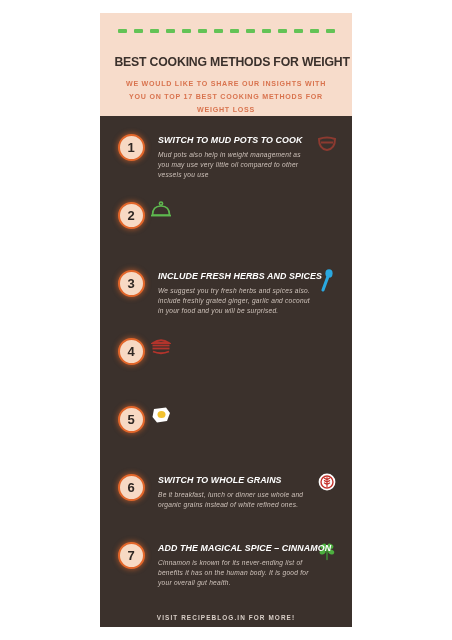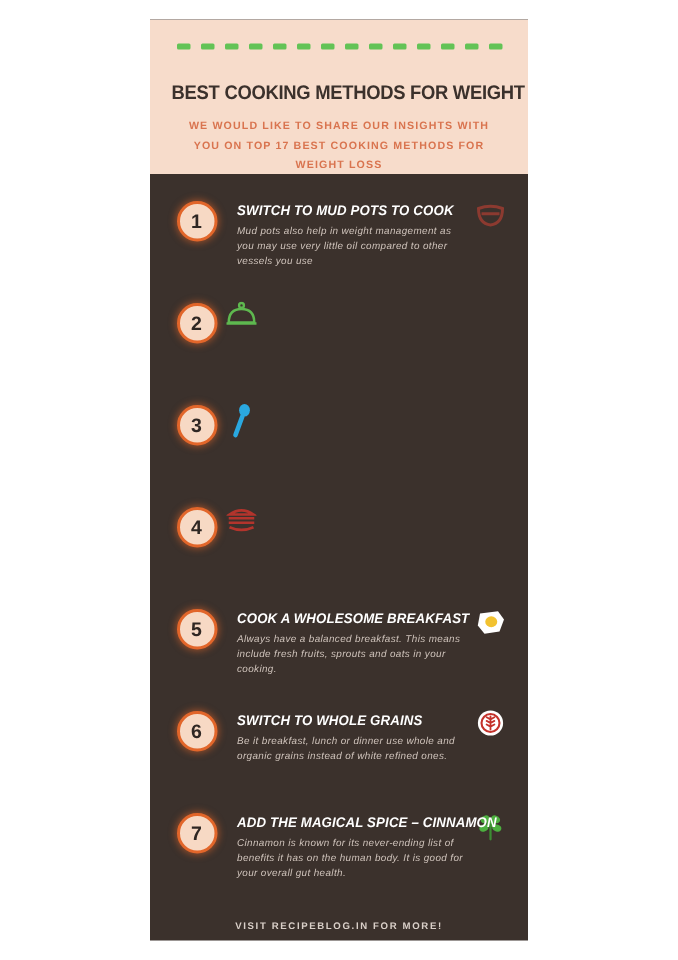--- a/index.html
+++ b/index.html
@@ -198,20 +198,24 @@
             <path d="M2.5 14 Q2.5 5 11 5 Q19.5 5 19.5 14 Z" fill="none" stroke="#5eb84f" stroke-width="1.7"></path>
             <line x1="1" y1="14.6" x2="21" y2="14.6" stroke="#5eb84f" stroke-width="1.7"></line>
           </svg>
         </div>
       </div>
 
       <div class="item">
         <div class="badge-wrap">
           <div class="badge">3</div>
         </div>
+        <div class="body">
+          <div class="item-title">INCLUDE FRESH HERBS AND SPICES</div>
+          <div class="item-desc">We suggest you try fresh herbs and spices also. include freshly grated ginger, garlic and coconut in your food and you will be surprised.</div>
+        </div>
         <div class="icon-wrap">
           <svg width="16" height="24" viewBox="0 0 16 24">
             <ellipse cx="10" cy="4.5" rx="3.6" ry="4.2" fill="#2aa8e0"></ellipse>
             <path d="M8.6 8.5 L4 21" stroke="#2aa8e0" stroke-width="3.1" stroke-linecap="round"></path>
           </svg>
         </div>
       </div>
 
       <div class="item">
         <div class="badge-wrap">
@@ -223,24 +227,20 @@
             <line x1="1.5" y1="8.5" x2="18.5" y2="8.5" stroke="#b3342c" stroke-width="1.8"></line>
             <line x1="1.5" y1="11.5" x2="18.5" y2="11.5" stroke="#b3342c" stroke-width="1.8"></line>
             <path d="M2 14.5 Q10 18 18 14.5" fill="none" stroke="#b3342c" stroke-width="1.8"></path>
           </svg>
         </div>
       </div>
 
       <div class="item">
         <div class="badge-wrap">
           <div class="badge">5</div>
-        </div>
-        <div class="body">
-          <div class="item-title">COOK A WHOLESOME BREAKFAST</div>
-          <div class="item-desc">Always have a balanced breakfast. This means include fresh fruits, sprouts and oats in your cooking.</div>
         </div>
         <div class="icon-wrap">
           <svg width="22" height="20" viewBox="0 0 22 20">
             <path d="M4 4 L16 2.5 L20 8 L17 16 L7 17.5 L2.5 12 Z" fill="#ffffff"></path>
             <ellipse cx="11.5" cy="9.5" rx="4" ry="3.6" fill="#f2c230"></ellipse>
           </svg>
         </div>
       </div>
 
       <div class="item">

